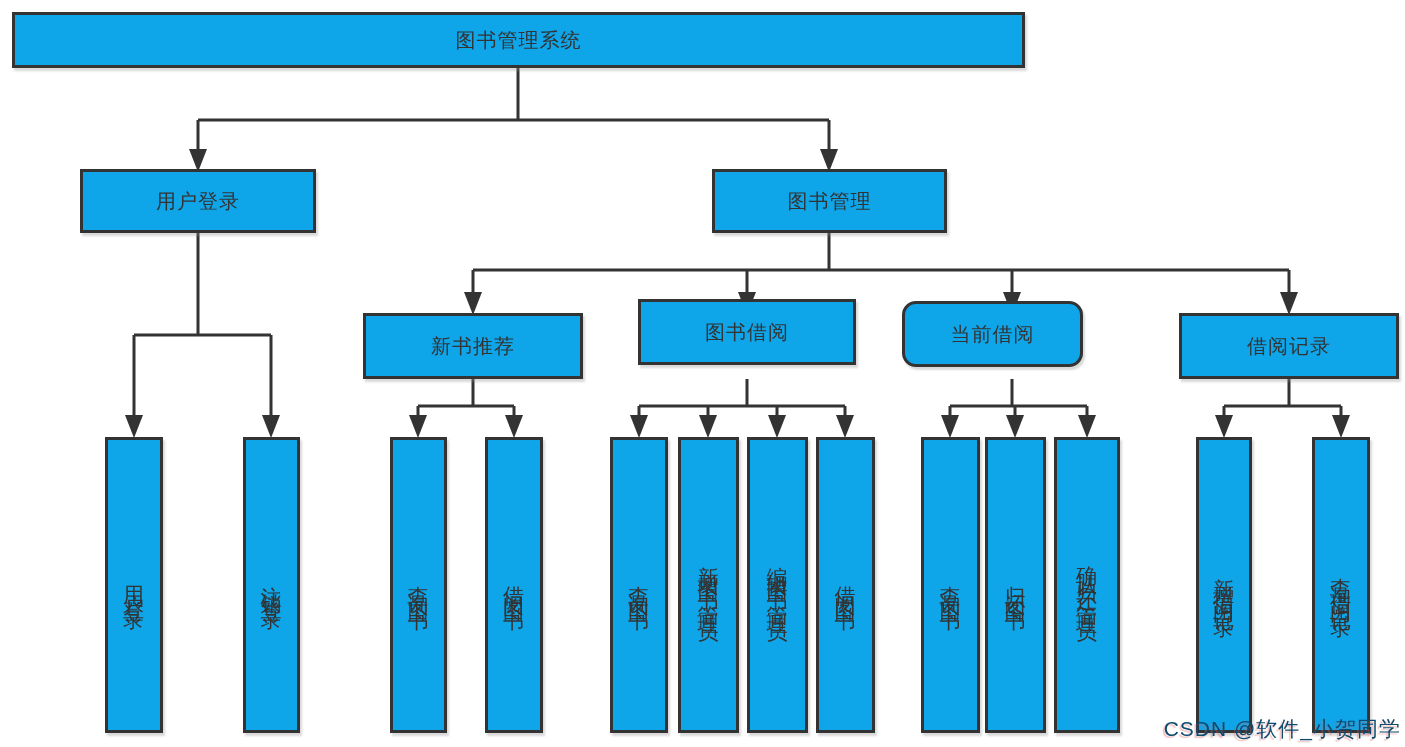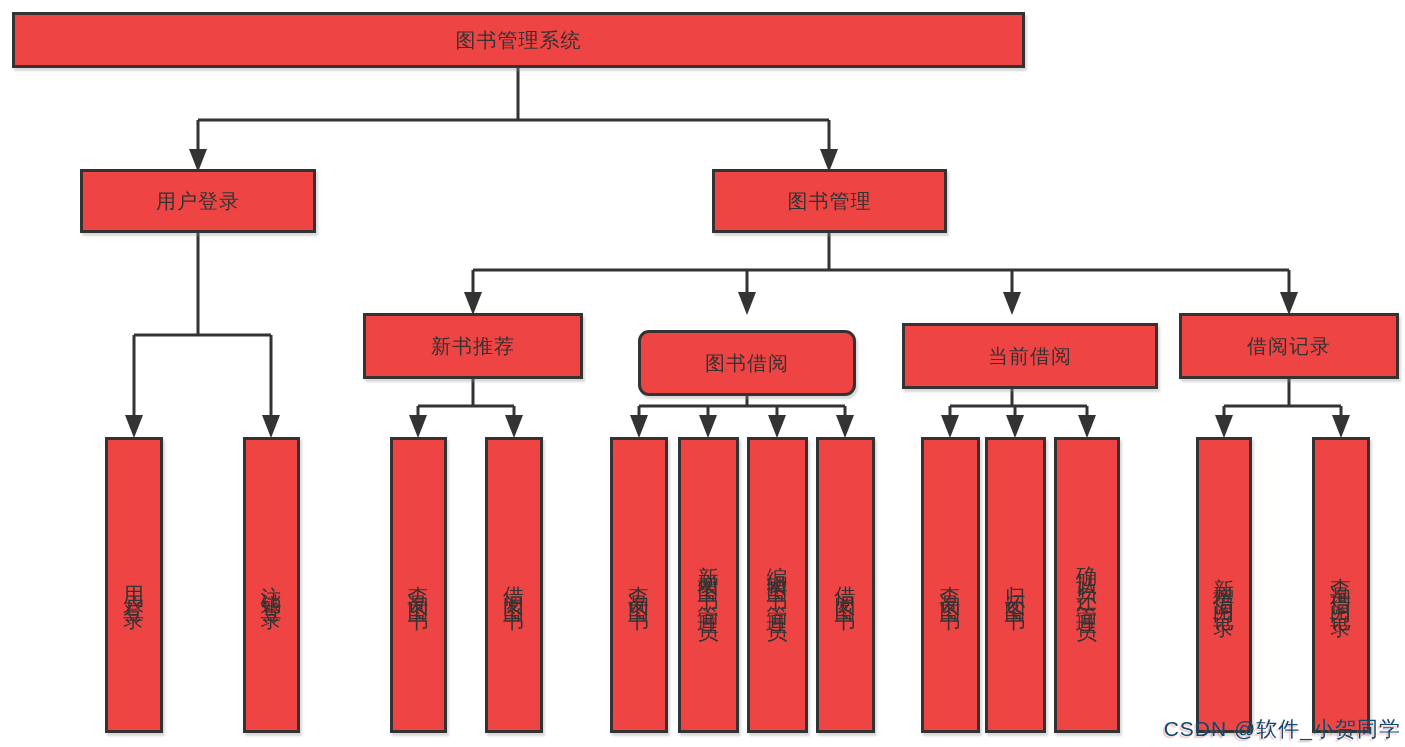--- a/index.html
+++ b/index.html
@@ -30,21 +30,21 @@
     stroke: #333333;
     stroke-width: 3;
   }
   svg.connectors path.arr {
     fill: #333333;
     stroke: none;
   }
   .box {
     position: absolute;
     box-sizing: border-box;
-    background: #ef4444;
+    background: #0ea5e9;
     border: 3px solid #333333;
     display: flex;
     align-items: center;
     justify-content: center;
     box-shadow: 2px 3px 2px rgba(145,145,150,0.35);
     z-index: 2;
   }
   .hbox span {
     font-size: 20px;
     letter-spacing: 1px;
@@ -131,24 +131,24 @@
   <div class="box hbox" style="left:80px; top:169px; width:236px; height:64px;">
     <span>用户登录</span>
   </div>
   <div class="box hbox" style="left:363px; top:313px; width:220px; height:66px;">
     <span>新书推荐</span>
   </div>
 
   <div class="box hbox" style="left:712px; top:169px; width:235px; height:64px;">
     <span>图书管理</span>
   </div>
-  <div class="box hbox" style="left:638px; top:330px; width:218px; height:66px;border-radius:11px;">
+  <div class="box hbox" style="left:638px; top:299px; width:218px; height:66px;">
     <span>图书借阅</span>
   </div>
-  <div class="box hbox" style="left:902px; top:323px; width:256px; height:66px;">
+  <div class="box hbox" style="left:902px; top:301px; width:181px; height:66px;border-radius:14px;">
     <span>当前借阅</span>
   </div>
   <div class="box hbox" style="left:1179px; top:313px; width:220px; height:66px;">
     <span>借阅记录</span>
   </div>
 
   <div class="box vbox" style="left:105px; top:437px; width:58px; height:296px;">
     <span>用户登录</span>
   </div>
   <div class="box vbox" style="left:243px; top:437px; width:57px; height:296px;">

